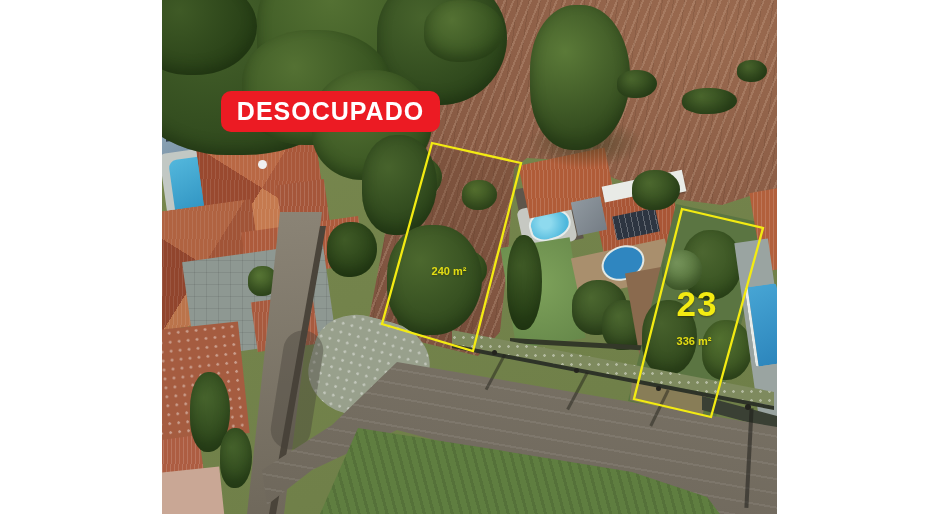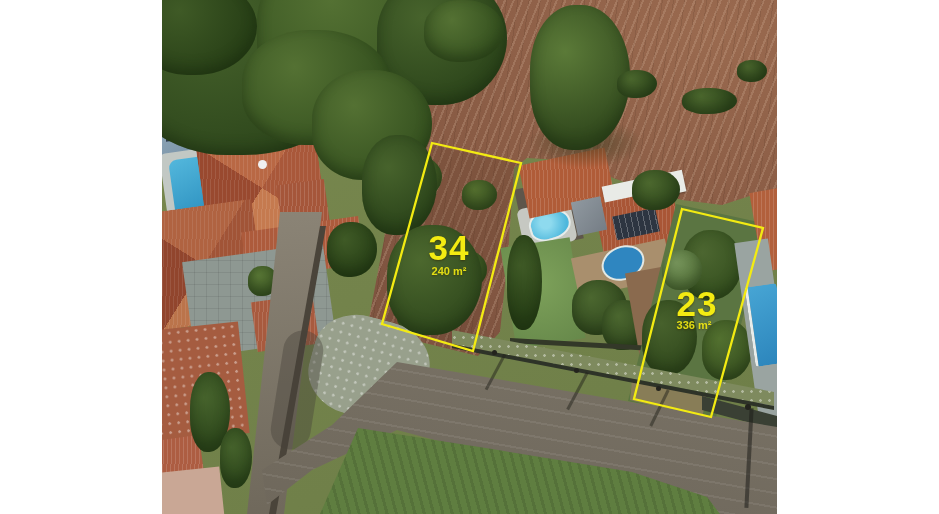--- a/index.html
+++ b/index.html
@@ -138,19 +138,19 @@
     <div class="tb" style="left:520px;top:88px;width:55px;height:26px;--c1:#4c682e;--c2:#30491d;"></div>
     <div class="tb" style="left:575px;top:60px;width:30px;height:22px;--c1:#4c682e;--c2:#30491d;"></div>
     <div class="tb" style="left:470px;top:170px;width:48px;height:40px;--c1:#4c682e;--c2:#30491d;"></div>
     <div class="tb" style="left:345px;top:235px;width:35px;height:95px;--c1:#3f5a26;--c2:#273f16;"></div>
 
     <svg class="overlay-svg" viewBox="0 0 615 514" width="615" height="514">
       <polygon points="270,143 359,163 311,351 220,324"></polygon>
       <polygon points="520,209 601,228 549,417 472,399"></polygon>
     </svg>
 
-    <div class="lot-label lot-number" style="left:252px;top:230px;width:70px;">34</div>
     <div class="lot-label lot-area" style="left:252px;top:266px;width:70px;">240 m²</div>
     <div class="lot-label lot-number" style="left:500px;top:286px;width:70px;">23</div>
-    <div class="lot-label lot-area" style="left:497px;top:320px;width:70px;">336 m²</div>
+    <div class="lot-label lot-area" style="left:497px;top:336px;width:70px;">336 m²</div>
 
+    <div class="badge">DESOCUPADO</div>
   </div>
 </div>
 
 </body></html>

